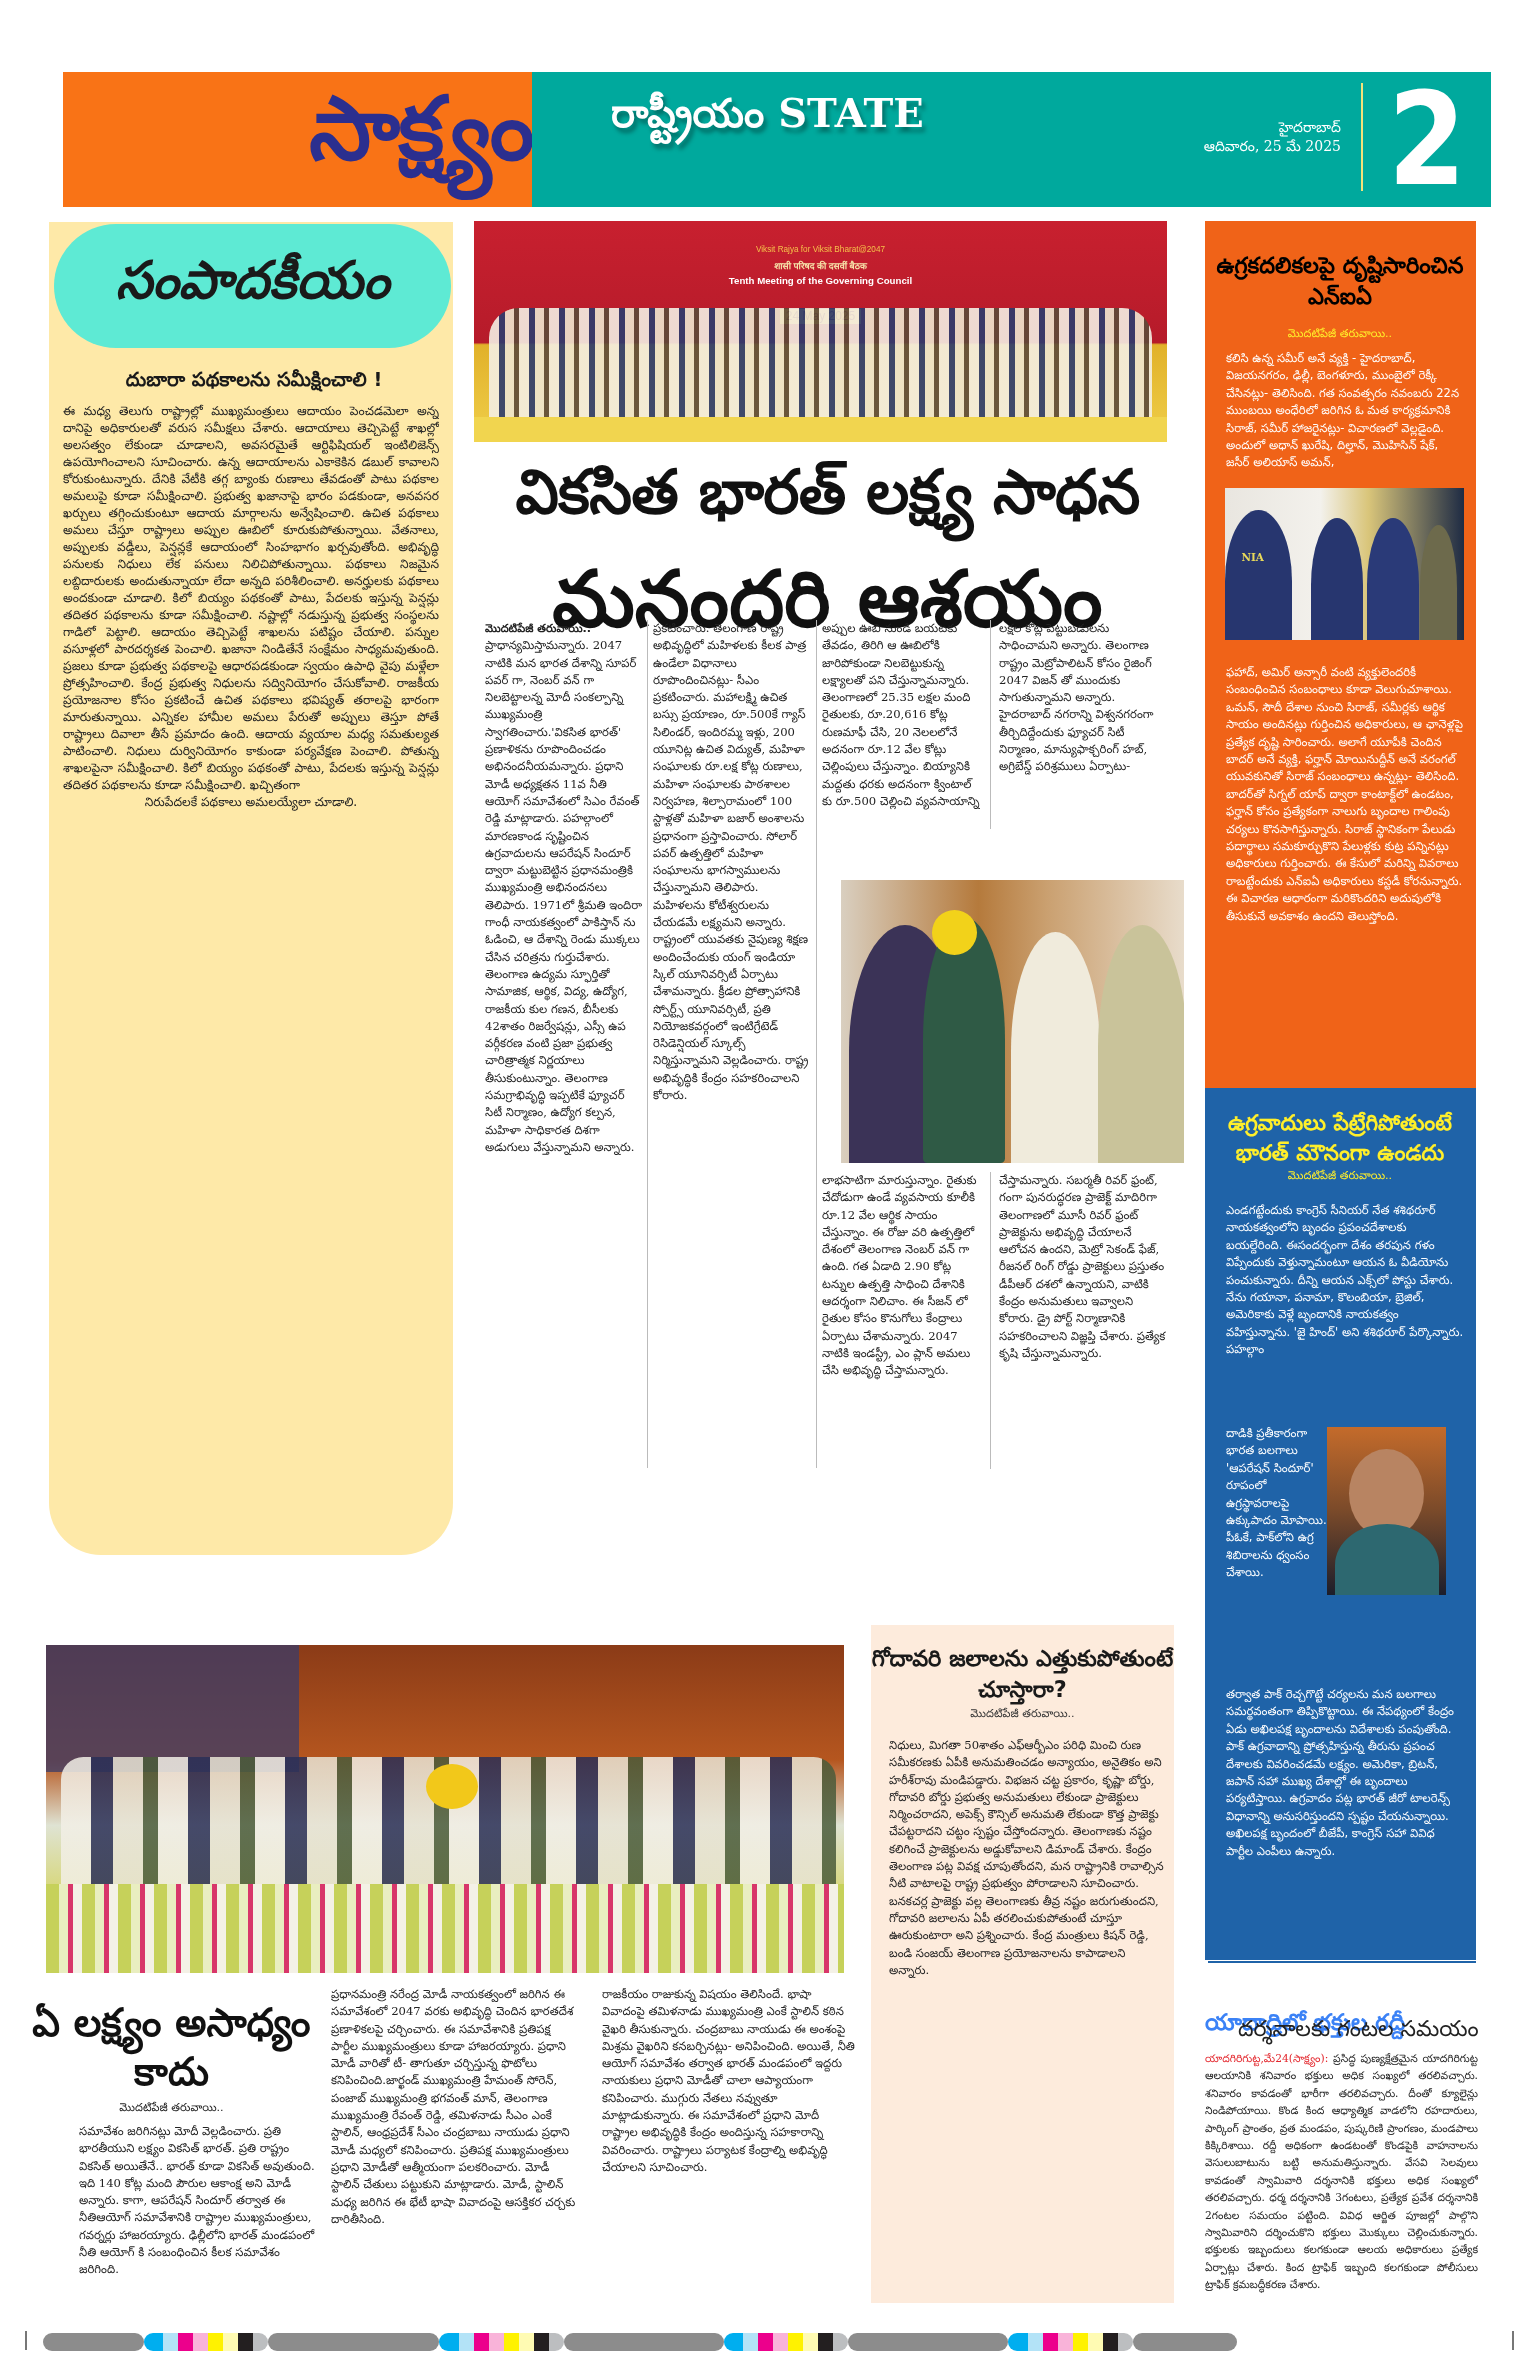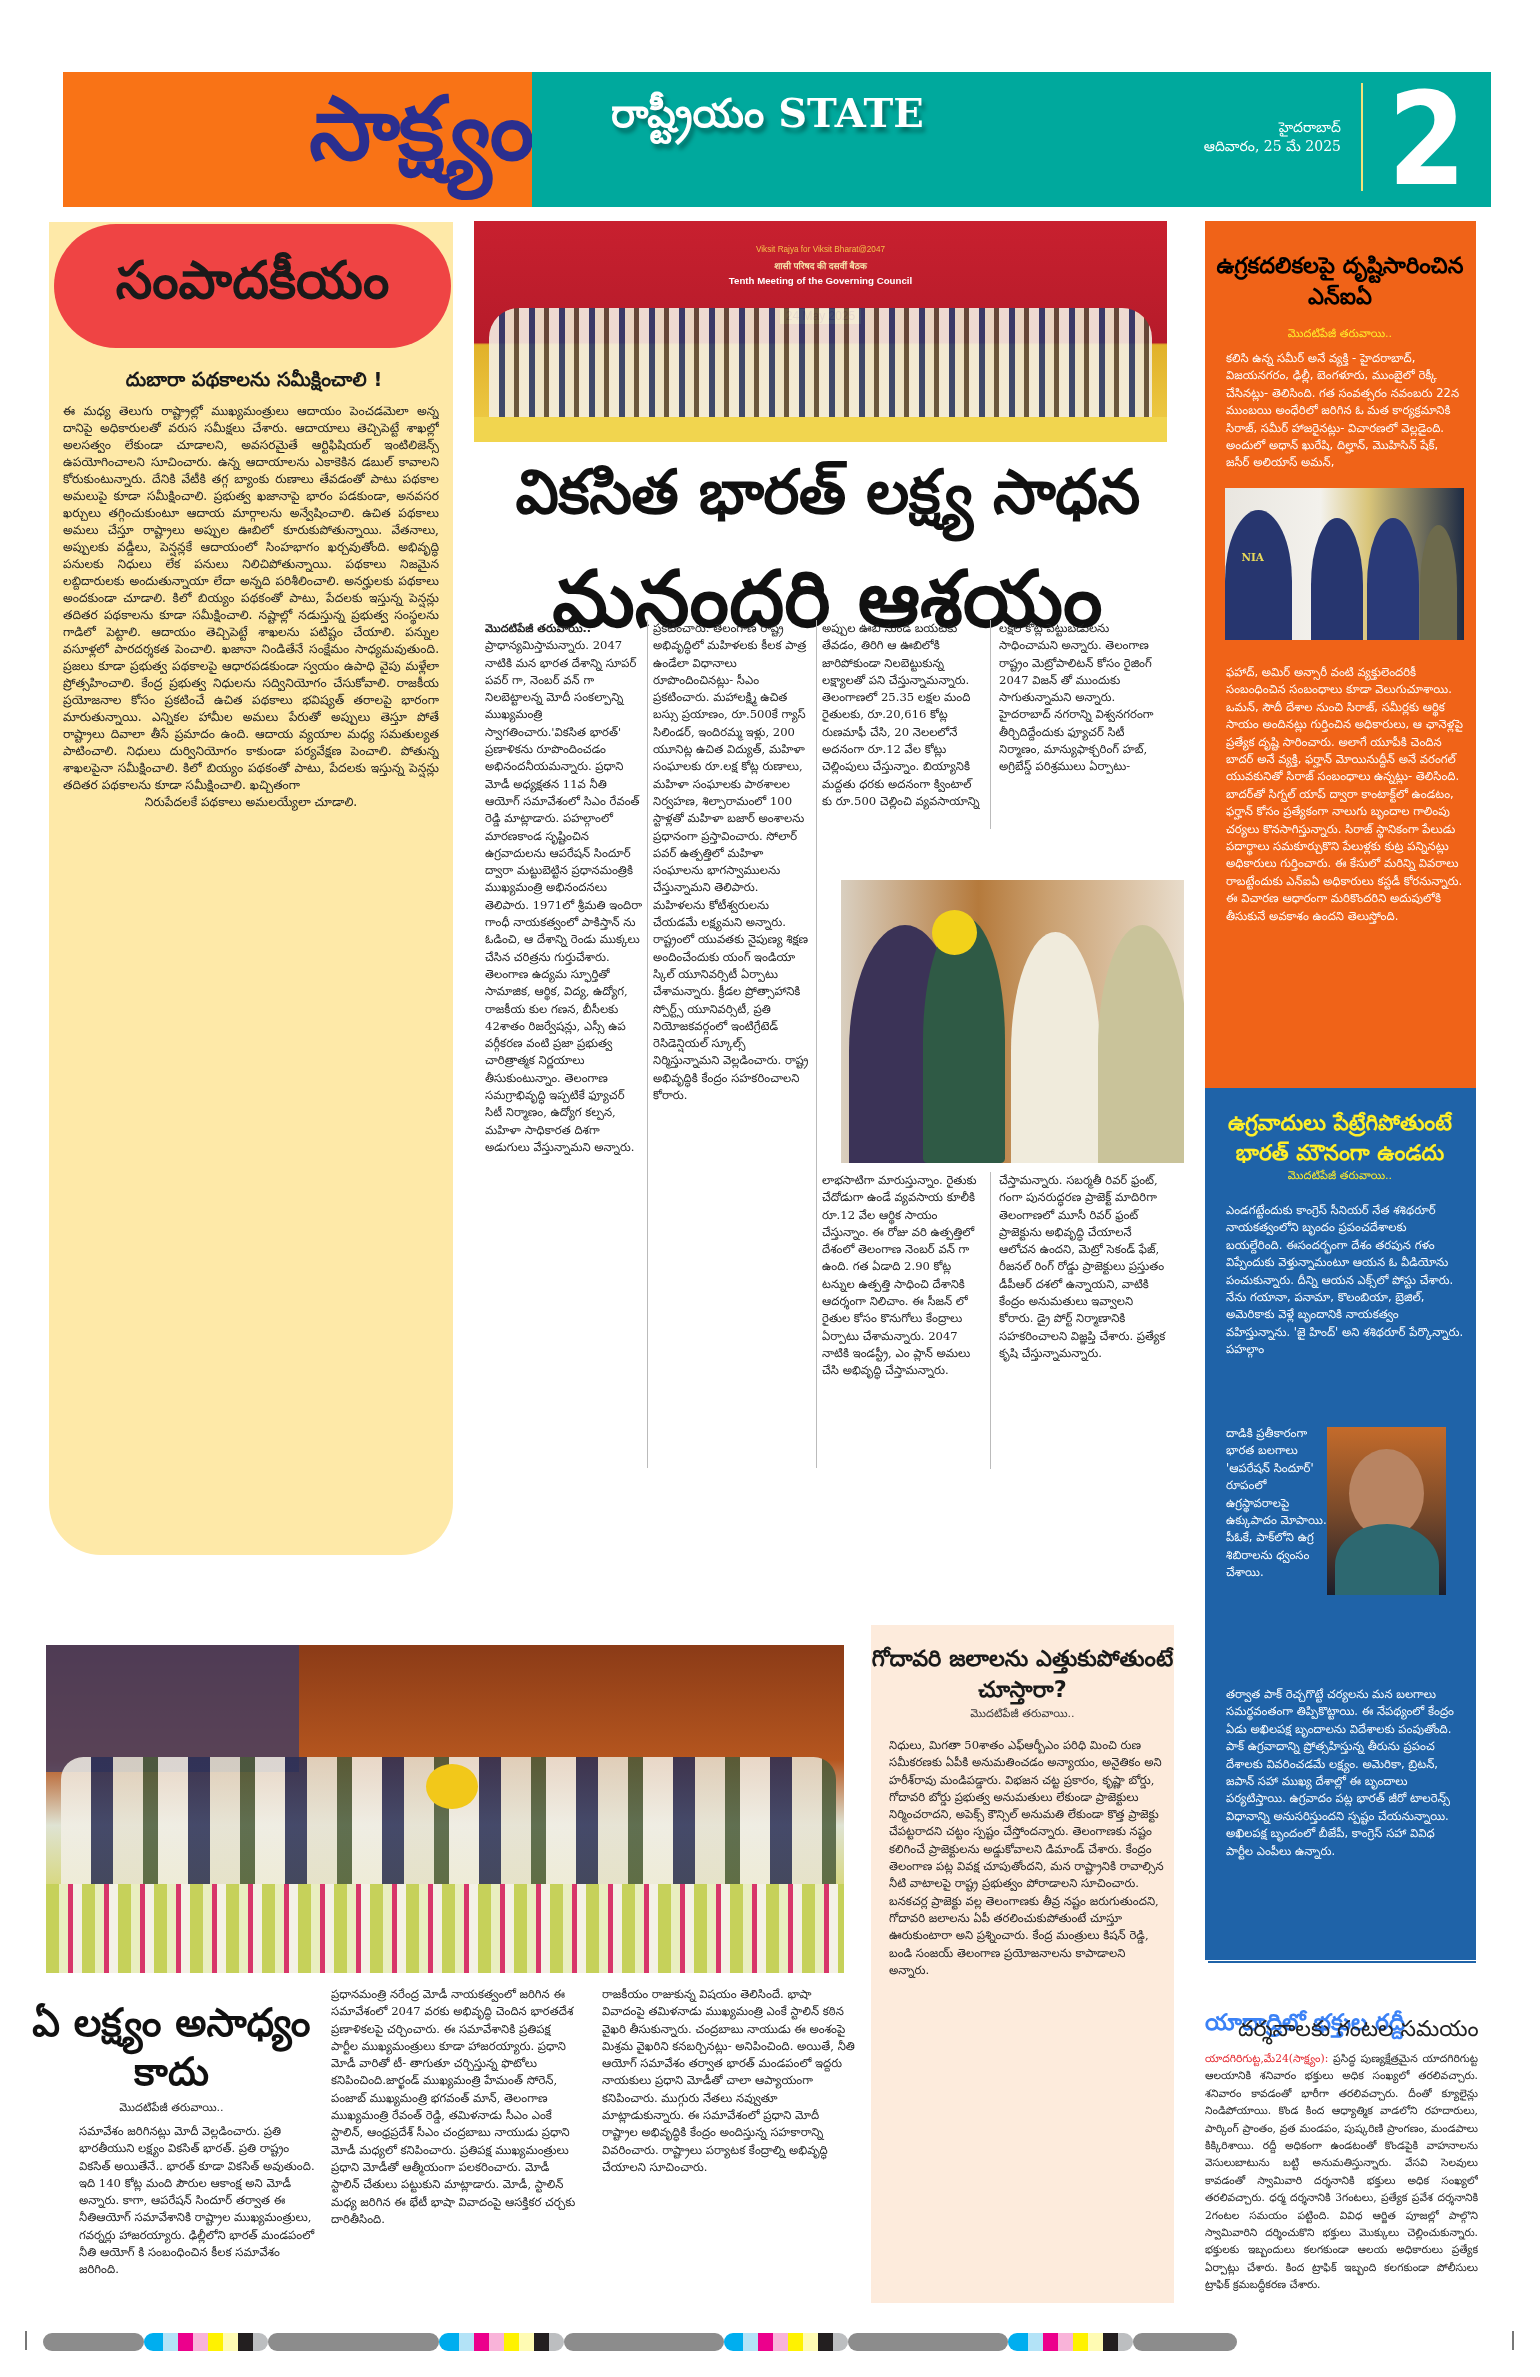--- a/index.html
+++ b/index.html
@@ -11,21 +11,21 @@
   #masthead-logo { left: 63px; top: 72px; width: 470px; height: 135px; background: #f97316; display: flex; align-items: center; justify-content: flex-end; }
   #masthead-logo span { font-family: "DejaVu Sans", sans-serif; font-weight: bold; font-size: 88px; color: #2b2f8f; letter-spacing: -1.5px; }
   #masthead-band { left: 532px; top: 72px; width: 959px; height: 135px; background: #00a99d; }
   #section-title { left: 611px; top: 89px; font-family: "DejaVu Serif", serif; font-weight: bold; font-size: 40px; color: #ffffff; text-shadow: 3px 4.5px 4.5px rgba(0,0,0,0.35); white-space: nowrap; }
   #dateline { left: 1170px; top: 118px; width: 171px; text-align: right; font-family: "DejaVu Serif", serif; font-size: 14px; color: #ffffff; line-height: 19.4px; }
   #page-divider { left: 1361px; top: 83px; width: 2.2px; height: 108px; background: #f3e27a; }
   #page-number { left: 1375px; top: 72px; width: 104px; height: 135px; font-family: "DejaVu Sans", sans-serif; font-weight: bold; font-size: 112px; color: #ffffff; line-height: 135px; text-align: center; transform: scaleY(1.15); }
 
   
   #editorial-box { left: 49px; top: 222px; width: 404px; height: 1333px; background: #fee9a8; border-radius: 0 0 52px 52px; }
-  #editorial-pill { left: 54px; top: 224px; width: 397px; height: 124px; background: #ef4444; border-radius: 63px; display: flex; align-items: center; justify-content: center; }
+  #editorial-pill { left: 54px; top: 224px; width: 397px; height: 124px; background: #5eead4; border-radius: 63px; display: flex; align-items: center; justify-content: center; font-style: italic; }
   #editorial-pill span { font-family: "DejaVu Sans", sans-serif; font-weight: bold; font-size: 52px; color: #1a1a1a; }
   #editorial-headline { left: 60px; top: 368px; width: 388px; text-align: center; font-weight: bold; font-size: 19.4px; color: #1a1a1a; }
   #editorial-body { left: 63px; top: 403px; width: 376px; height: 1141px; font-family: "DejaVu Serif", serif; font-size: 12.2px; line-height: 17px; text-align: justify; color: #222; overflow: hidden; }
   #editorial-closing { text-align: center; }
 
   
   #photo-council { left: 474px; top: 221px; width: 693px; height: 221px; overflow: hidden; background: linear-gradient(180deg,#c8202f 0%,#b61b2a 55%,#e1b12a 56%,#f0cf4a 100%); }
   .photo-caption-box { position: absolute; left: 36%; top: 24px; width: 28%; text-align: center; color: #f6e2a9; font-family: "Liberation Sans", sans-serif; }
   .photo-caption-box .l1 { font-size: 8.2px; color: #f5c14a; }
   .photo-caption-box .l2 { font-size: 9px; font-weight: bold; margin-top: 4.5px; }

